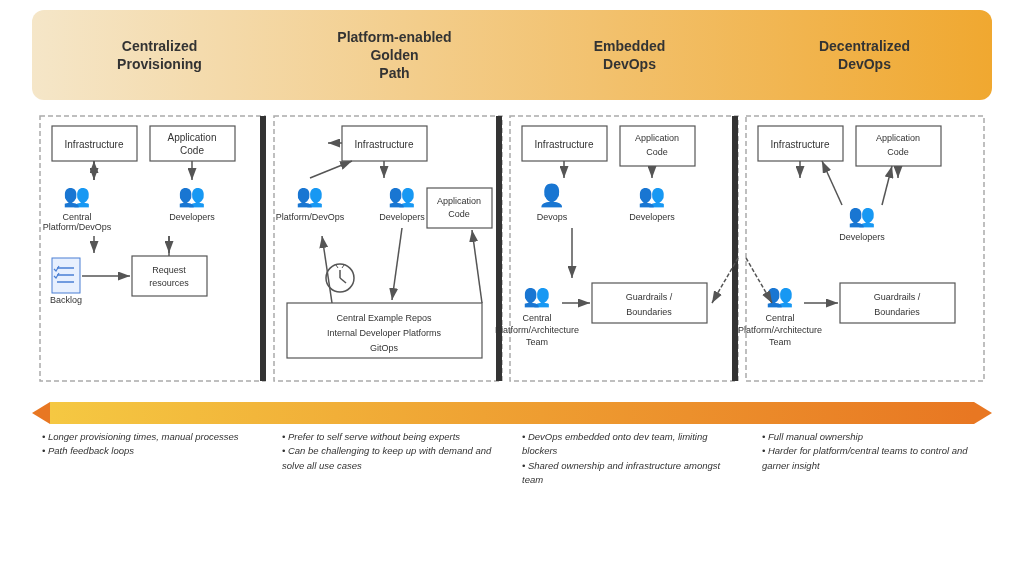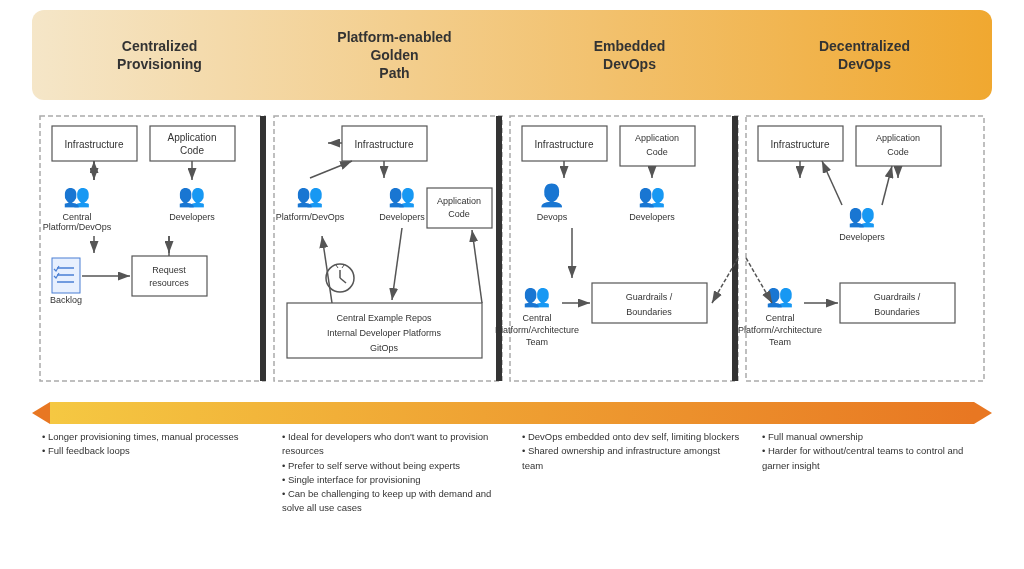--- a/index.html
+++ b/index.html
@@ -93,20 +93,21 @@
       border-bottom: 11px solid transparent;
       border-left: 18px solid #e87722;
     }
 
     
     .bottom-text-area {
       width: 960px;
       margin: 6px auto 0;
       display: flex;
       gap: 0;
+      font-style: italic;
     }
 
     .bottom-text-section {
       flex: 1;
       padding: 0 10px;
       font-size: 9.5px;
       color: #333;
       line-height: 1.5;
     }
 
@@ -336,38 +337,36 @@
   <div class="arrow-bar">
     <div class="arrow-left"></div>
     <div class="arrow-line"></div>
     <div class="arrow-right"></div>
   </div>
 
   <div class="bottom-text-area">
     <div class="bottom-text-section">
       <ul>
         <li>Longer provisioning times, manual processes</li>
-        <li>Full feedback loops</li>
+        <li>Path feedback loops</li>
       </ul>
     </div>
     <div class="bottom-text-section">
       <ul>
-        <li>Ideal for developers who don't want to provision resources</li>
         <li>Prefer to self serve without being experts</li>
-        <li>Single interface for provisioning</li>
         <li>Can be challenging to keep up with demand and solve all use cases</li>
       </ul>
     </div>
     <div class="bottom-text-section">
       <ul>
-        <li>DevOps embedded onto dev self, limiting blockers</li>
+        <li>DevOps embedded onto dev team, limiting blockers</li>
         <li>Shared ownership and infrastructure amongst team</li>
       </ul>
     </div>
     <div class="bottom-text-section">
       <ul>
         <li>Full manual ownership</li>
-        <li>Harder for without/central teams to control and garner insight</li>
+        <li>Harder for platform/central teams to control and garner insight</li>
       </ul>
     </div>
   </div>
 
 </div>
 
 </body></html>

